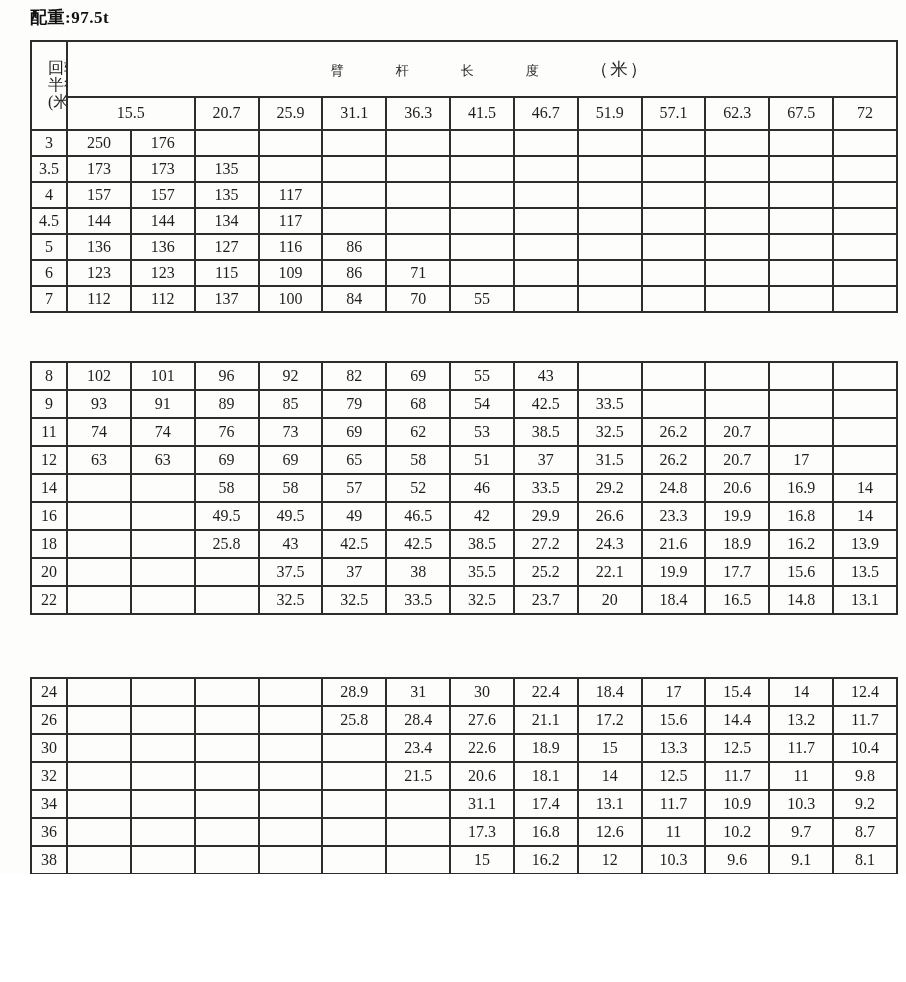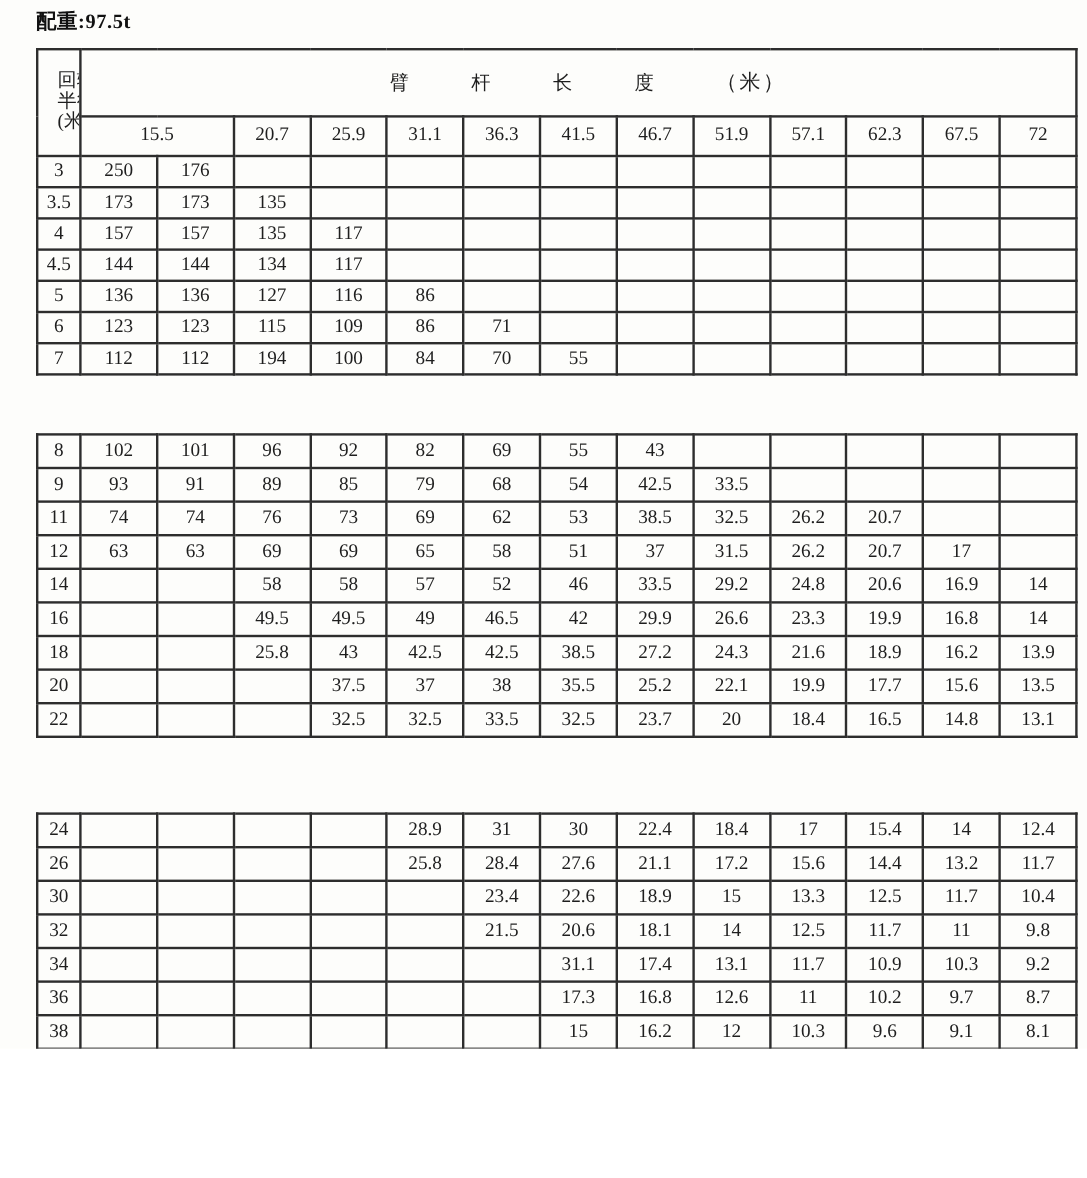--- a/index.html
+++ b/index.html
@@ -41,21 +41,21 @@
   .t0 thead tr.boom-row   th{height:54px;padding-left:16px;}
   .t0 thead tr.length-row th{height:31px;}
   .t0 tbody td{height:24px;}
   .t1 td, .t2 td{height:26px;}
   th.corner{
     font-size:14.5px;
     line-height:1.25;
     padding:2px 0;
   }
   th.boom-cell{letter-spacing:0;}
-  .boom-chars{letter-spacing:52px;font-size:16px;font-family:Liberation Mono, monospace;}
+  .boom-chars{letter-spacing:52px;font-size:13px;font-family:Liberation Mono, monospace;}
   .boom-unit{font-size:17.5px;letter-spacing:2px;}
   tr.length-row th{font-size:16px;}
   td.radius{font-size:16px;}
 </style>
 </head>
 <body>
 
 <div class="page">
 
   <div class="doc-title">配重:97.5t</div>
@@ -197,21 +197,21 @@
           <td></td>
           <td></td>
           <td></td>
           <td></td>
           <td></td>
         </tr>
         <tr>
           <td class="radius">7</td>
           <td>112</td>
           <td>112</td>
-          <td>194</td>
+          <td>137</td>
           <td>100</td>
           <td>84</td>
           <td>70</td>
           <td>55</td>
           <td></td>
           <td></td>
           <td></td>
           <td></td>
           <td></td>
           <td></td>

